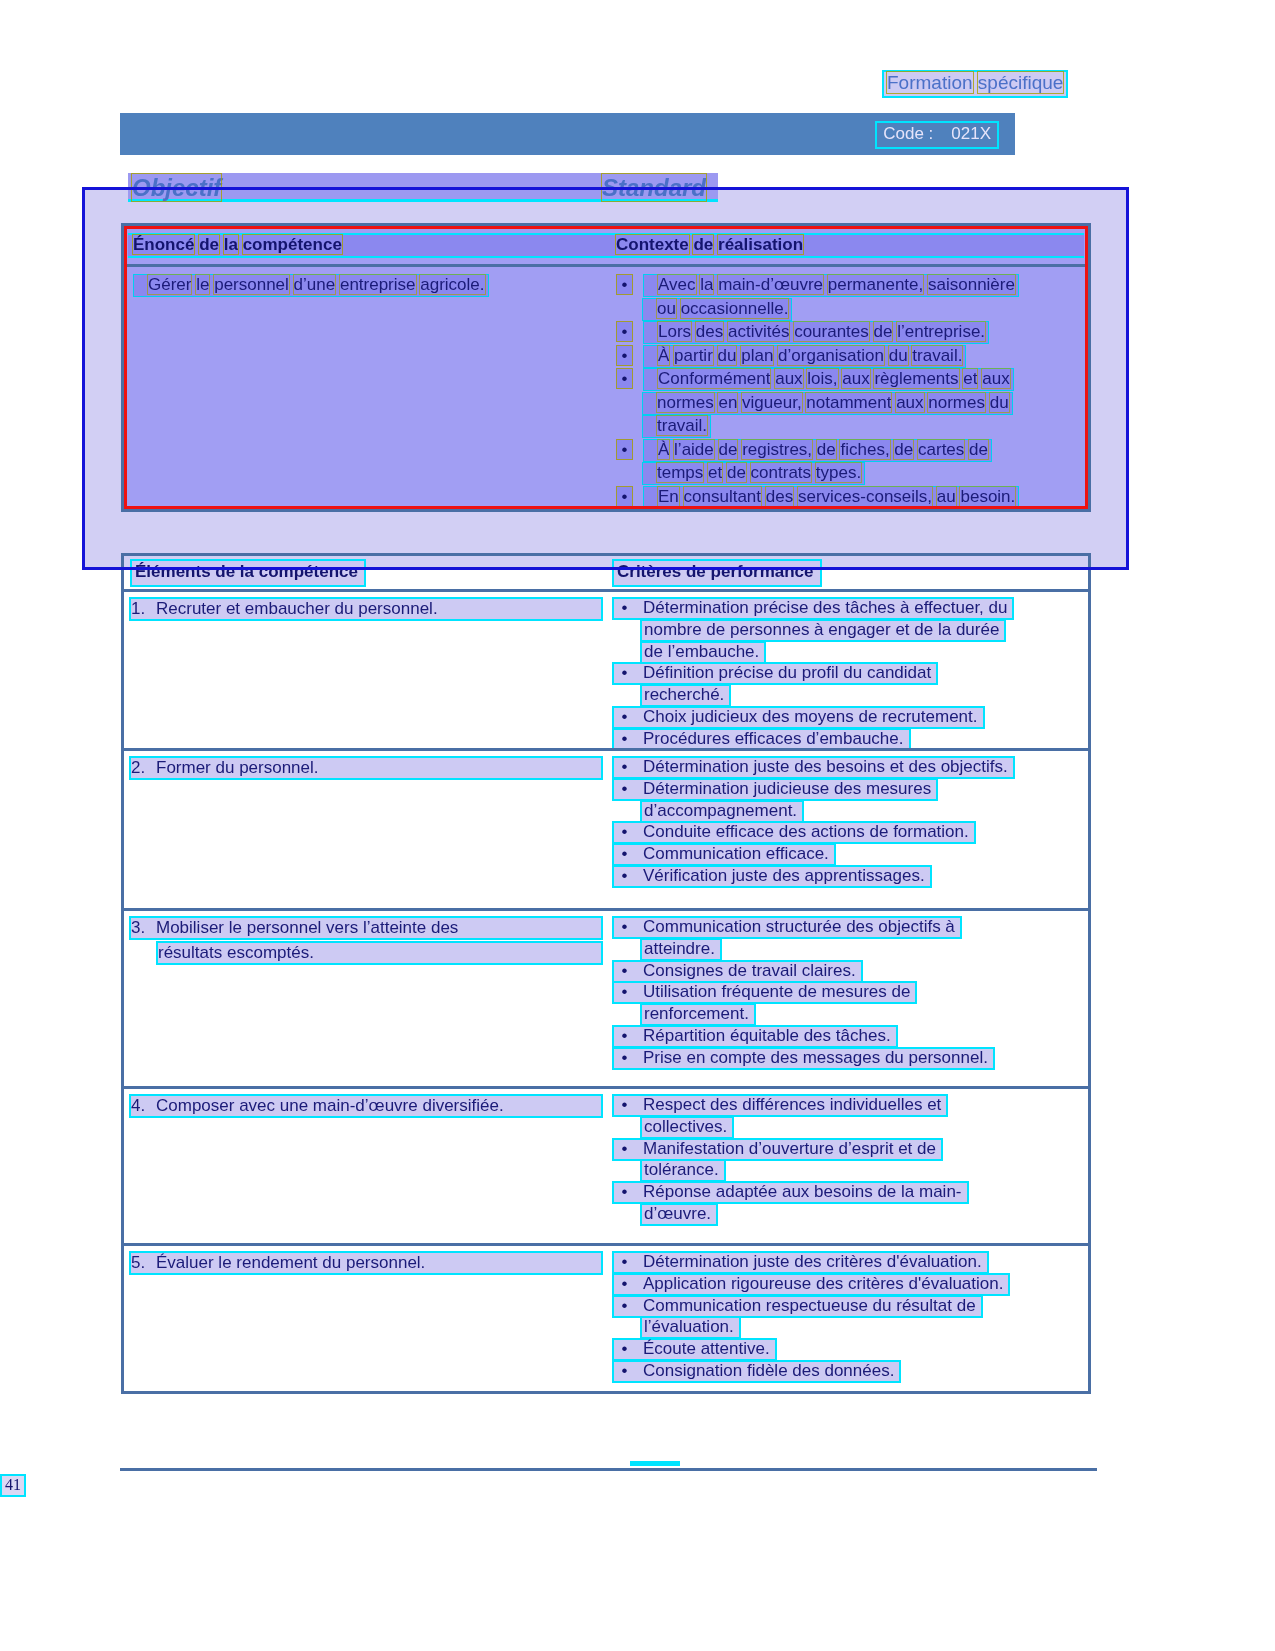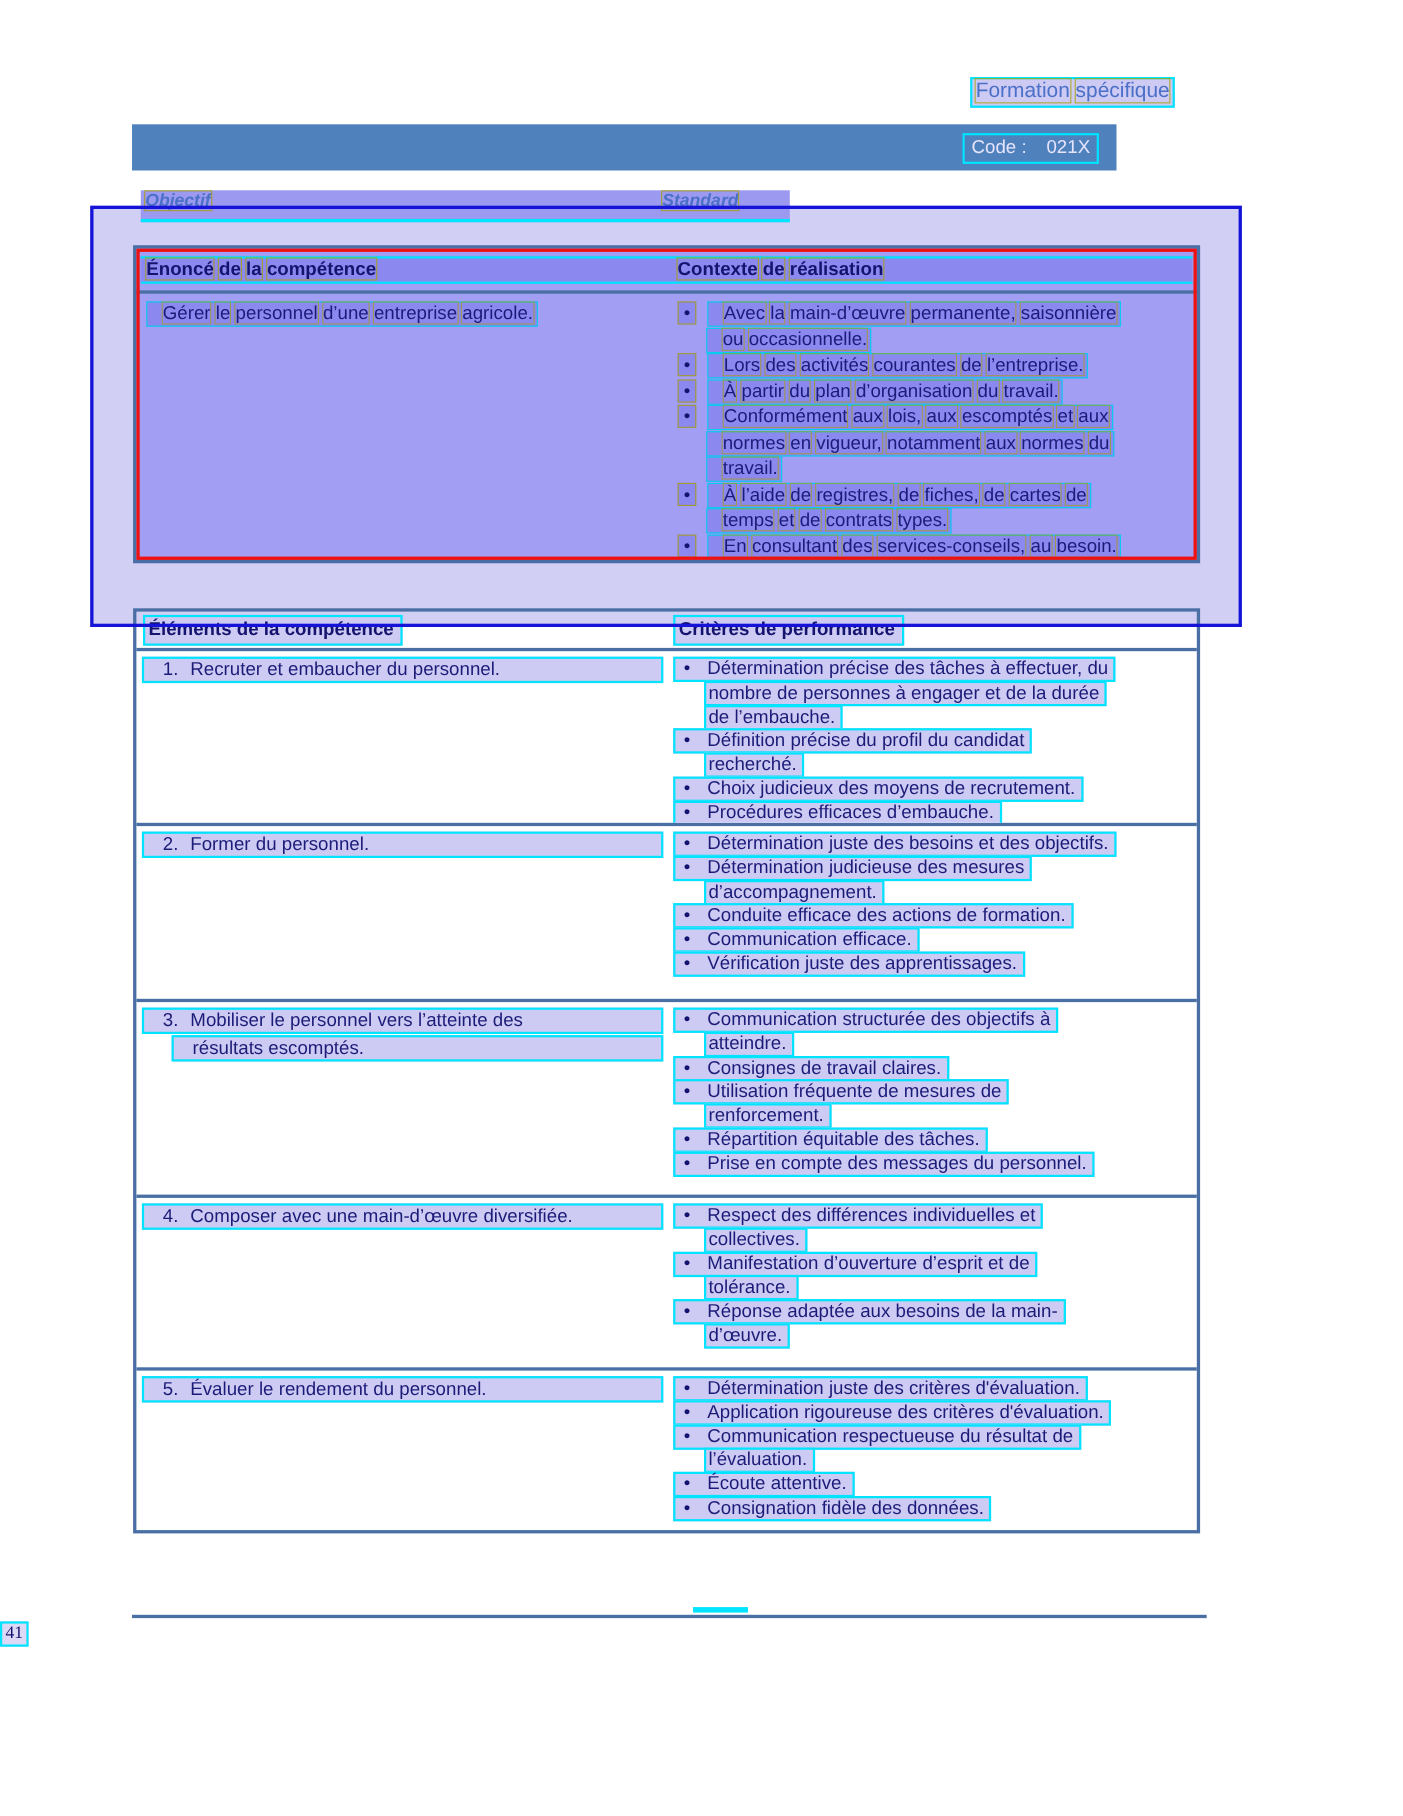--- a/index.html
+++ b/index.html
@@ -24,21 +24,21 @@
   .codebox .gap{display:inline-block;width:18px;}
 
   
   .outer-fill{position:absolute;left:82px;top:187px;width:1047px;height:383px;background:var(--lav-light);}
   .outer-border{position:absolute;left:82px;top:187px;width:1047px;height:383px;
     border:3px solid var(--annblue);box-sizing:border-box;background:transparent;pointer-events:none;z-index:40;}
 
   
   .os-row{position:absolute;left:128px;top:173px;width:590px;height:29px;background:var(--band);
     border-bottom:3px solid var(--cyan);box-sizing:border-box;z-index:10;}
-  .os-word{position:absolute;top:1px;font-style:italic;font-weight:bold;font-size:16px;color:var(--headblue);
+  .os-word{position:absolute;top:1px;font-style:italic;font-weight:bold;font-size:24px;color:var(--headblue);
     padding:0 2px;}
   .os-word .w{outline:1px solid rgba(168,160,0,.8);}
   .os-objectif{left:2px;}
   .os-standard{left:472px;text-align:center;}
 
   
   .table1{position:absolute;left:121px;top:223px;width:970px;height:289px;box-sizing:border-box;
     border:3px solid var(--tborder);background:var(--purple);z-index:10;}
   .red-frame{position:absolute;inset:0;border:3px solid var(--annred);pointer-events:none;z-index:6;}
   .t1-inner{position:relative;z-index:2;height:100%;}
@@ -74,21 +74,21 @@
   .t2-row{display:flex;box-sizing:border-box;border-top:3px solid var(--tborder);
     padding-top:3px;overflow:hidden;}
   .t2-row.r1{border-top:none;height:156px;}
   .t2-row.r2{height:160px;}
   .t2-row.r3{height:178px;}
   .t2-row.r4{height:157px;}
   .t2-row.r5{height:148px;}
   .t2-left{width:487px;box-sizing:border-box;padding:2px 8px 0 5px;}
   .t2-right{flex:1;padding:2px 4px 0 1px;}
   .t-line{display:block;background:var(--lav);border:2px solid var(--cyan);box-sizing:border-box;
-    line-height:19px;padding:0 2px 1px 17px;margin-bottom:1px;}
+    line-height:19px;padding:0 2px 1px 0;margin-bottom:1px;}
   .t-line .num{display:inline-block;width:25px;}
   .t-line.cont{margin-left:27px;}
   .c-line{height:21.8px;white-space:nowrap;}
   .c-band{display:inline-block;background:var(--lav);border:2px solid var(--cyan);box-sizing:border-box;
     padding:0 5px 1px 2px;line-height:18px;}
   .c-line.cont .c-band{margin-left:28px;}
   .c-bullet{display:inline-block;width:13px;text-align:center;color:var(--navyhead);
     margin:0 12px 0 2px;}
 
   
@@ -204,21 +204,21 @@
       <div class="t1-divider"></div>
       <div class="t1-body">
         <div class="t1-left">
           <span class="tb-band"><span class="w">Gérer</span> <span class="w">le</span> <span class="w">personnel</span> <span class="w">d’une</span> <span class="w">entreprise</span> <span class="w">agricole.</span></span>
         </div>
         <div class="t1-right" id="context-list">
             <div class="tb-line"><span class="tb-bullet">•</span><span class="tb-band"><span class="w">Avec</span> <span class="w">la</span> <span class="w">main-d’œuvre</span> <span class="w">permanente,</span> <span class="w">saisonnière</span></span></div>
             <div class="tb-line cont"><span class="tb-band"><span class="w">ou</span> <span class="w">occasionnelle.</span></span></div>
             <div class="tb-line"><span class="tb-bullet">•</span><span class="tb-band"><span class="w">Lors</span> <span class="w">des</span> <span class="w">activités</span> <span class="w">courantes</span> <span class="w">de</span> <span class="w">l’entreprise.</span></span></div>
             <div class="tb-line"><span class="tb-bullet">•</span><span class="tb-band"><span class="w">À</span> <span class="w">partir</span> <span class="w">du</span> <span class="w">plan</span> <span class="w">d’organisation</span> <span class="w">du</span> <span class="w">travail.</span></span></div>
-            <div class="tb-line"><span class="tb-bullet">•</span><span class="tb-band"><span class="w">Conformément</span> <span class="w">aux</span> <span class="w">lois,</span> <span class="w">aux</span> <span class="w">escomptés</span> <span class="w">et</span> <span class="w">aux</span></span></div>
+            <div class="tb-line"><span class="tb-bullet">•</span><span class="tb-band"><span class="w">Conformément</span> <span class="w">aux</span> <span class="w">lois,</span> <span class="w">aux</span> <span class="w">règlements</span> <span class="w">et</span> <span class="w">aux</span></span></div>
             <div class="tb-line cont"><span class="tb-band"><span class="w">normes</span> <span class="w">en</span> <span class="w">vigueur,</span> <span class="w">notamment</span> <span class="w">aux</span> <span class="w">normes</span> <span class="w">du</span></span></div>
             <div class="tb-line cont"><span class="tb-band"><span class="w">travail.</span></span></div>
             <div class="tb-line"><span class="tb-bullet">•</span><span class="tb-band"><span class="w">À</span> <span class="w">l’aide</span> <span class="w">de</span> <span class="w">registres,</span> <span class="w">de</span> <span class="w">fiches,</span> <span class="w">de</span> <span class="w">cartes</span> <span class="w">de</span></span></div>
             <div class="tb-line cont"><span class="tb-band"><span class="w">temps</span> <span class="w">et</span> <span class="w">de</span> <span class="w">contrats</span> <span class="w">types.</span></span></div>
             <div class="tb-line"><span class="tb-bullet">•</span><span class="tb-band"><span class="w">En</span> <span class="w">consultant</span> <span class="w">des</span> <span class="w">services-conseils,</span> <span class="w">au</span> <span class="w">besoin.</span></span></div>
           </div>
       </div>
     </div>
     <div class="red-frame"></div>
   </div>

